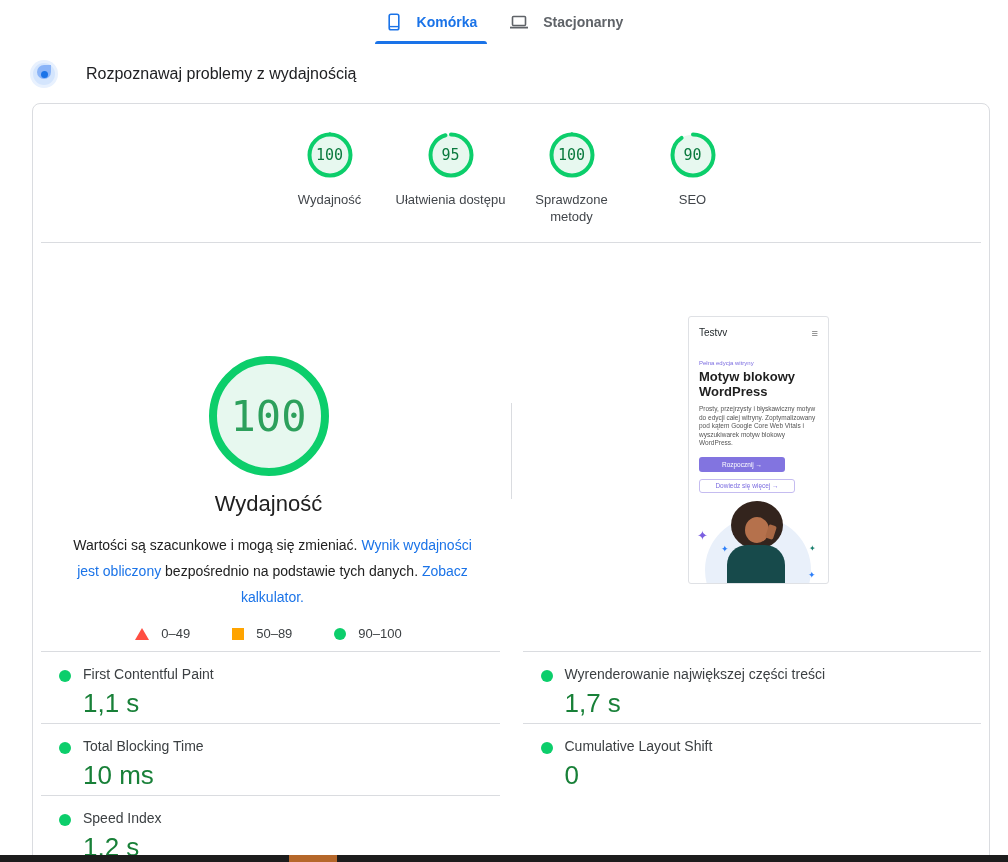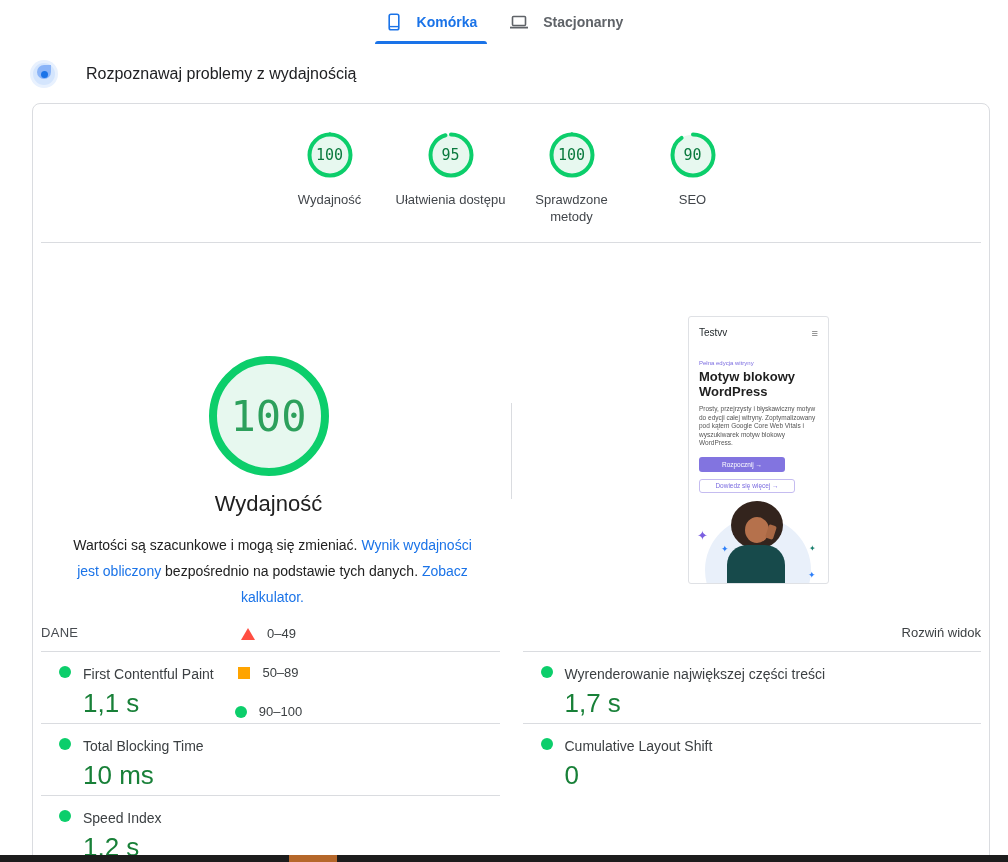--- a/index.html
+++ b/index.html
@@ -48,21 +48,21 @@
   
   .gauge-block { position:absolute; top:252px; left:8px; width:455px;
                  display:flex; flex-direction:column; align-items:center; }
   .gauge-wrap { position:relative; width:120px; height:120px; }
   .gauge-wrap .num { position:absolute; inset:0; display:flex; align-items:center; justify-content:center;
                      font-family:"DejaVu Sans Mono", monospace; font-size:42px; color:#2da05c; }
   .gauge-title { margin-top:15px; font-size:22px; font-weight:400; color:#212121; }
   .gauge-note { margin-top:15px; width:408px; text-align:center;
                 font-size:14px; line-height:26px; color:#212121;margin-left:8px; }
   .gauge-note a { color:#1a73e8; text-decoration:none; cursor:pointer; }
-  .legend { margin-top:16px; display:flex; gap:24px; align-items:center;flex-direction:column; }
+  .legend { margin-top:16px; display:flex; gap:42px; align-items:center; }
   .legend-item { display:flex; align-items:center; gap:12px; font-size:13px; color:#3c4043; }
   .lg-tri { width:0; height:0; border-left:7px solid transparent; border-right:7px solid transparent;
             border-bottom:12px solid #ff4e42; }
   .lg-sq { width:12px; height:12px; background:#ffa400; }
   .lg-ci { width:12px; height:12px; border-radius:50%; background:#0cce6b; }
 
   .v-divider { position:absolute; left:478px; top:299px; width:1px; height:96px; background:#dadce0; }
 
   
   .thumb { position:absolute; left:655px; top:212px; width:141px; height:268px;
@@ -94,21 +94,21 @@
 
   
   .data-head { position:absolute; top:521px; left:8px; right:8px;
                display:flex; justify-content:space-between; align-items:center; }
   .data-title { font-size:13px; color:#474b50; letter-spacing:0.3px; }
   .expand-link { font-size:13px; color:#3c4043; cursor:pointer; }
 
   .metrics { position:absolute; top:547px; left:8px; right:8px;
              display:grid; grid-template-columns:1fr 1fr; column-gap:23px; }
   .metric { height:72px; border-top:1px solid #dadce0; padding:14px 0 0 18px; }
-  .metric-name { display:flex; align-items:flex-start; gap:12px; font-size:14px; color:#3c4043; }
+  .metric-name { display:flex; align-items:flex-end; gap:12px; font-size:14px; color:#3c4043; }
   .metric-dot { width:12px; height:12px; border-radius:50%; background:#0cce6b; flex:none; }
   .metric-value { margin:6px 0 0 24px; font-size:26px; color:#188038; }
 
   
   .bottom-bar { position:absolute; left:0; right:0; top:855px; height:7px; background:#1d1d1d; z-index:5; }
   .bottom-bar .orange { position:absolute; left:289px; width:48px; height:100%; background:#b5672a; }
 
   svg { display:block; }
 </style>
 </head>
@@ -233,24 +233,20 @@
         <span class="ph-star" style="left:32px; top:50px; color:#2d7ff9; font-size:9px;">✦</span>
         <span class="ph-star" style="left:120px; top:50px; color:#157d6b; font-size:8px;">✦</span>
         <span class="ph-star" style="left:119px; top:76px; color:#2d7ff9; font-size:9px;">✦</span>
         <div class="ph-hair"></div>
         <div class="ph-face"></div>
         <div class="ph-hand"></div>
         <div class="ph-body"></div>
       </div>
     </div>
 
-    <div class="data-head">
-      <span class="data-title">DANE</span>
-      <span class="expand-link">Rozwiń widok</span>
-    </div>
 
     <div class="metrics">
       <div>
         <div class="metric">
           <div class="metric-name">
             <span class="metric-dot"></span>
             <span>First Contentful Paint</span>
           </div>
           <div class="metric-value">1,1 s</div>
         </div>

